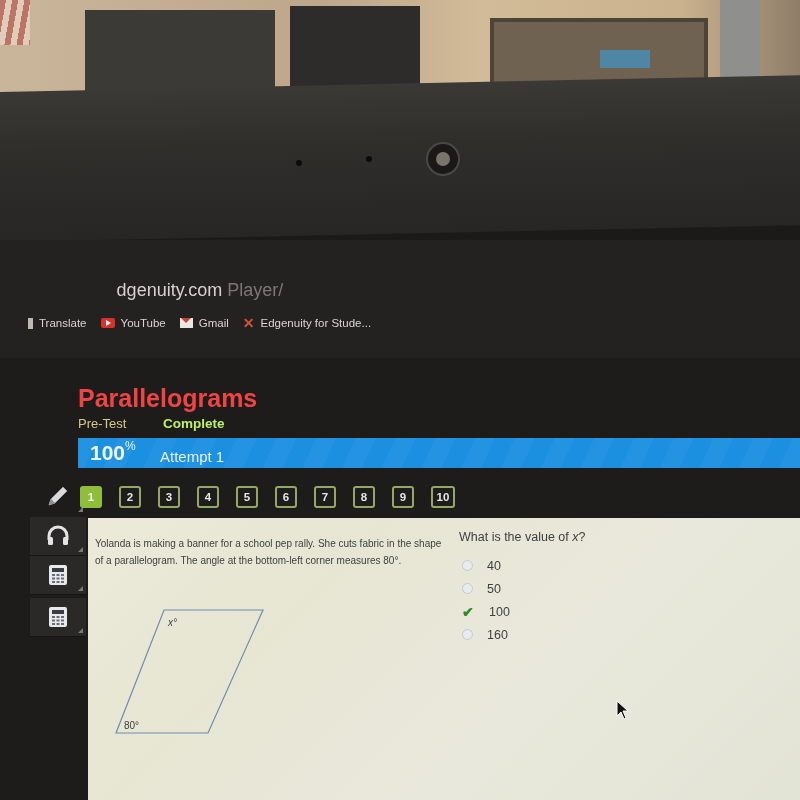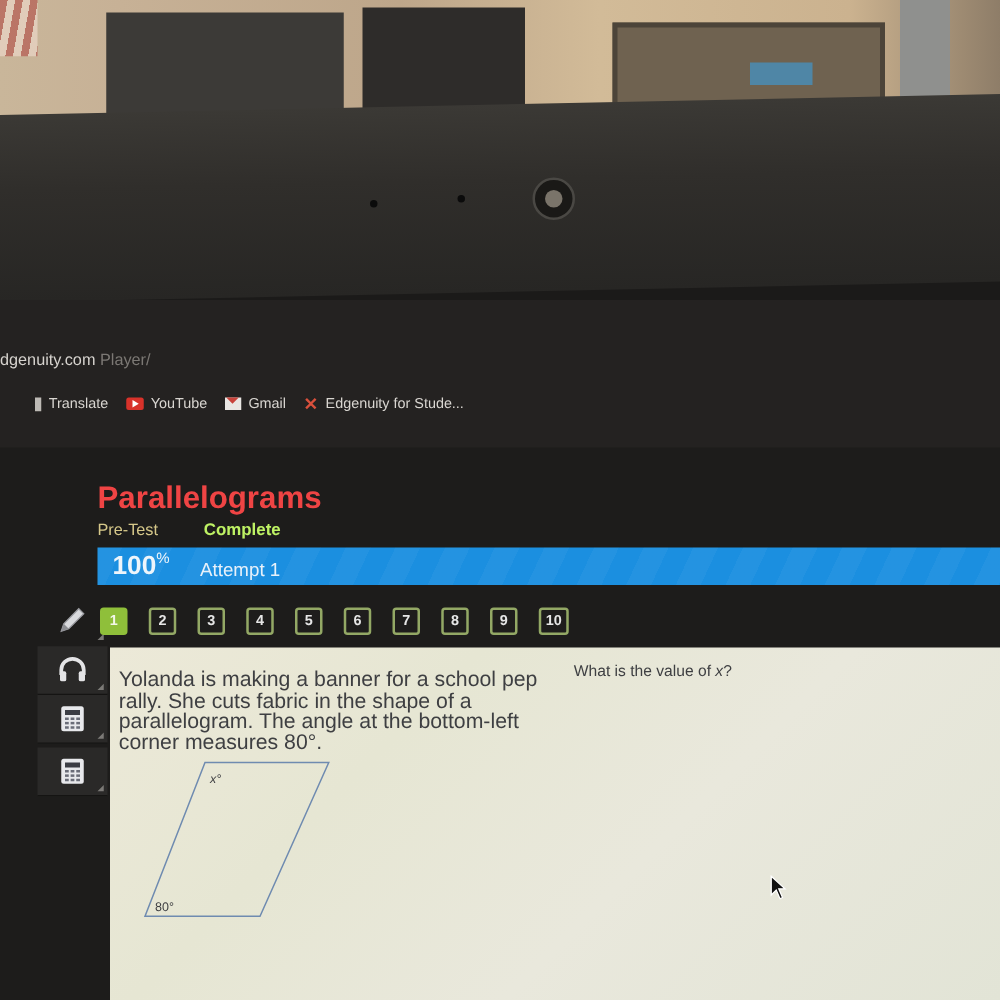--- a/index.html
+++ b/index.html
@@ -12,21 +12,21 @@
   .shelf{position:absolute;left:490px;top:18px;width:210px;height:72px;background:#6f6250;border:4px solid #4c4439;}
   .shelf-item{position:absolute;left:600px;top:50px;width:50px;height:18px;background:#4f86a6;}
   .curtain{position:absolute;left:720px;top:0;width:40px;height:85px;background:#8f908e;}
   
   .bezel{position:absolute;left:0;top:92px;width:800px;height:150px;background:linear-gradient(180deg,#3b3935 0%,#302e2b 40%,#272624 100%);transform:skewY(-1.2deg);transform-origin:left top;}
   .mic{position:absolute;width:6px;height:6px;border-radius:50%;background:#0b0b0b;}
   .cam{position:absolute;left:426px;top:142px;width:34px;height:34px;border-radius:50%;background:#1a1917;border:2px solid #4a4844;box-sizing:border-box;}
   .cam::after{content:"";position:absolute;left:8px;top:8px;width:14px;height:14px;border-radius:50%;background:#7a746a;}
   
   .screen{position:absolute;left:0;top:240px;width:800px;height:560px;background:#242221;}
-  .urlbar{position:absolute;left:0;top:40px;width:400px;height:20px;font-size:13px;color:#d6d3ce;}
+  .urlbar{position:absolute;left:0;top:40px;width:400px;height:20px;font-size:18px;color:#d6d3ce;text-align:center;}
   .urlbar .dim{color:#7b7874;}
   .bookmarks{position:absolute;left:0;top:72px;height:22px;display:flex;align-items:center;font-size:11.5px;color:#d9d6d1;gap:0;padding-left:28px;}
   .bm{display:flex;align-items:center;margin-right:14px;}
   .bm .ico{display:inline-block;margin-right:6px;}
   .yt{width:14px;height:10px;background:#d8322a;border-radius:2px;position:relative;}
   .yt::after{content:"";position:absolute;left:5px;top:2px;border-left:5px solid #fff;border-top:3px solid transparent;border-bottom:3px solid transparent;}
   .gm{width:13px;height:10px;background:#e9e6e3;position:relative;}
   .gm::after{content:"";position:absolute;left:1px;top:0;width:0;height:0;border-left:5.5px solid transparent;border-right:5.5px solid transparent;border-top:5px solid #c8423a;}
   .edx{color:#d9503c;font-weight:bold;font-size:14px;}
   .tr{width:5px;height:11px;background:#bdbab5;}
@@ -39,21 +39,21 @@
   .pct sup{font-size:12px;font-weight:normal;vertical-align:top;position:relative;top:-2px;}
   .attempt{position:absolute;left:82px;top:10px;font-size:15px;color:#e8f1fa;}
   .toolbar{position:absolute;left:28px;top:125px;width:60px;height:290px;}
   .tool{position:absolute;left:2px;width:56px;height:38px;background:#2a2928;border-bottom:1px solid #151413;display:flex;align-items:center;justify-content:center;}
   .tool::after{content:"";position:absolute;right:3px;bottom:3px;border-left:5px solid transparent;border-bottom:5px solid #7c7a77;}
   .qnav{position:absolute;left:80px;top:128px;display:flex;}
   .qbtn{width:22px;height:22px;margin-right:17px;border:2px solid #93a865;border-radius:3px;box-sizing:border-box;color:#e6e6e6;font-size:11.5px;font-weight:bold;display:flex;align-items:center;justify-content:center;background:#1e1d1c;}
   .qbtn.active{background:#8fbf3a;border-color:#8fbf3a;color:#f3f7e8;}
   .qbtn.wide{width:24px;text-align:center;}
   .panel{position:absolute;left:88px;top:160px;width:712px;height:282px;background:linear-gradient(135deg,#ece9d8 0%,#e6e6d3 30%,#e9e8dc 60%,#e2e4d6 100%);}
-  .prompt{position:absolute;left:7px;top:18px;width:350px;font-size:17px;line-height:16.5px;color:#3e3f42;}
+  .prompt{position:absolute;left:7px;top:18px;width:350px;font-size:10px;line-height:16.5px;color:#3e3f42;}
   .question{position:absolute;left:371px;top:12px;font-size:12.5px;color:#3e3f42;}
   .question i{font-style:italic;}
   .opts{position:absolute;left:374px;top:36px;}
   .opt{display:flex;align-items:center;height:23px;font-size:12.5px;color:#3e3f42;}
   .radio{width:11px;height:11px;border-radius:50%;border:1px solid #c4cad0;background:#e8ebee;margin-right:14px;box-sizing:border-box;}
   .check{width:13px;margin-right:14px;color:#2e8b2a;font-weight:bold;font-size:14px;line-height:12px;}
   .diagram{position:absolute;left:18px;top:80px;}
   .cursor{position:absolute;left:616px;top:700px;}
 </style>
 </head>
@@ -173,19 +173,37 @@
       <div class="prompt">Yolanda is making a banner for a school pep rally. She cuts fabric in the shape of a parallelogram. The angle at the bottom-left corner measures 80°.</div>
 
       <svg class="diagram" width="180" height="145" viewBox="0 0 180 145">
         <polygon points="58,12 157,12 102,135 10,135" fill="none" stroke="#6f8bb0" stroke-width="1.2"></polygon>
         <text x="62" y="28" font-size="10" fill="#3e3f42" font-family="Liberation Sans, sans-serif" font-style="italic">x°</text>
         <text x="18" y="131" font-size="10" fill="#3e3f42" font-family="Liberation Sans, sans-serif">80°</text>
       </svg>
 
       <div class="question"><span>What is the value of </span><i>x</i><span>?</span></div>
 
+      <div class="opts">
+        <div class="opt">
+          <span class="radio"></span>
+          <span>40</span>
+        </div>
+        <div class="opt">
+          <span class="radio"></span>
+          <span>50</span>
+        </div>
+        <div class="opt">
+          <span class="check">✔</span>
+          <span>100</span>
+        </div>
+        <div class="opt">
+          <span class="radio"></span>
+          <span>160</span>
+        </div>
+      </div>
     </div>
   </div>
 </div>
 
 <svg class="cursor" width="14" height="20" viewBox="0 0 14 20">
     <path d="M1 1 L1 16 L5 12 L8 19 L10 18 L7 11 L12 11 Z" fill="#111" stroke="#fff" stroke-width="1"></path>
   </svg>
 
 </body></html>

